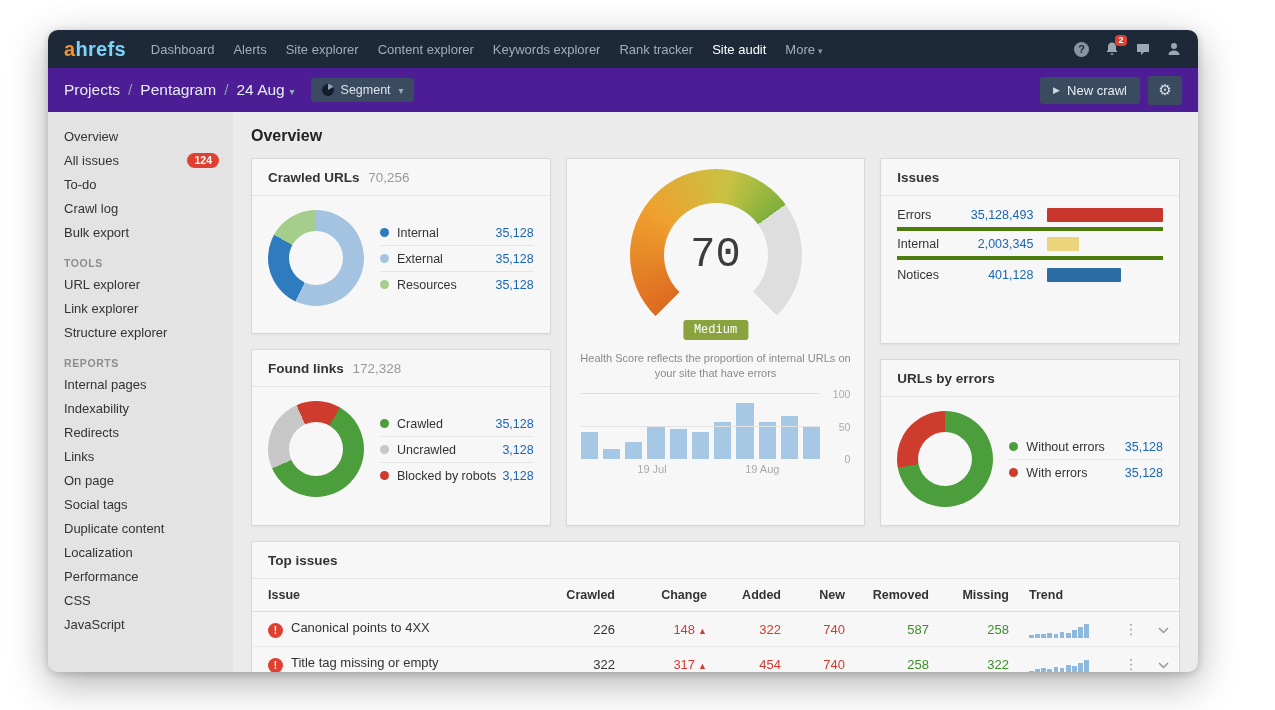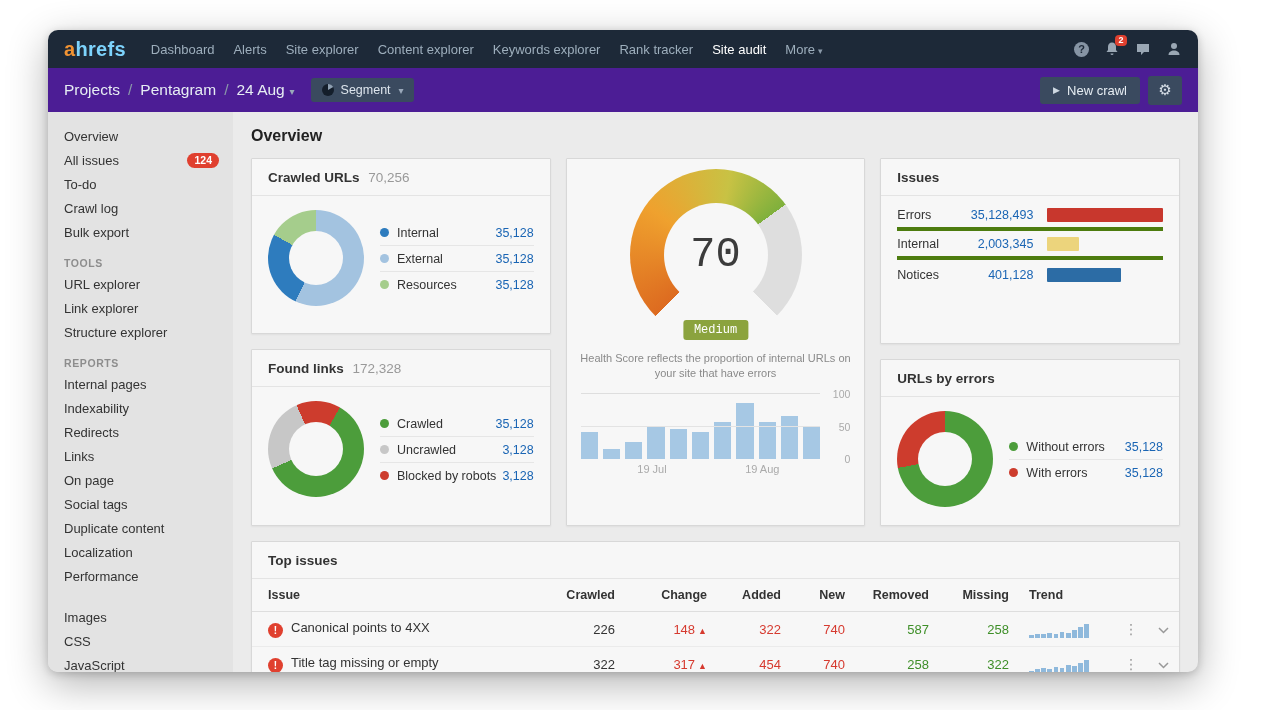--- a/index.html
+++ b/index.html
@@ -237,23 +237,20 @@
       <div class="side-item">
           <span>Duplicate content</span>
         </div>
       <div class="side-item">
           <span>Localization</span>
         </div>
       <div class="side-item">
           <span>Performance</span>
         </div>
 
-      <div class="side-item side-gap">
-          <span>Images</span>
-        </div>
       <div class="side-item">
           <span>CSS</span>
         </div>
       <div class="side-item">
           <span>JavaScript</span>
         </div>
     </aside>
 
     <main class="content">
       <div class="page-title">Overview</div>

